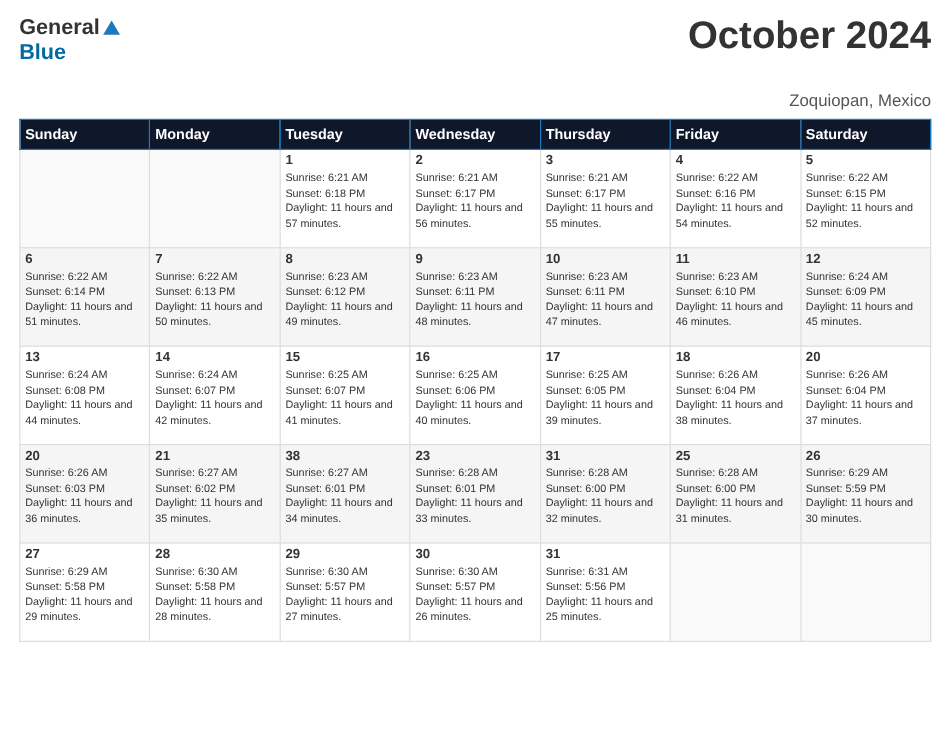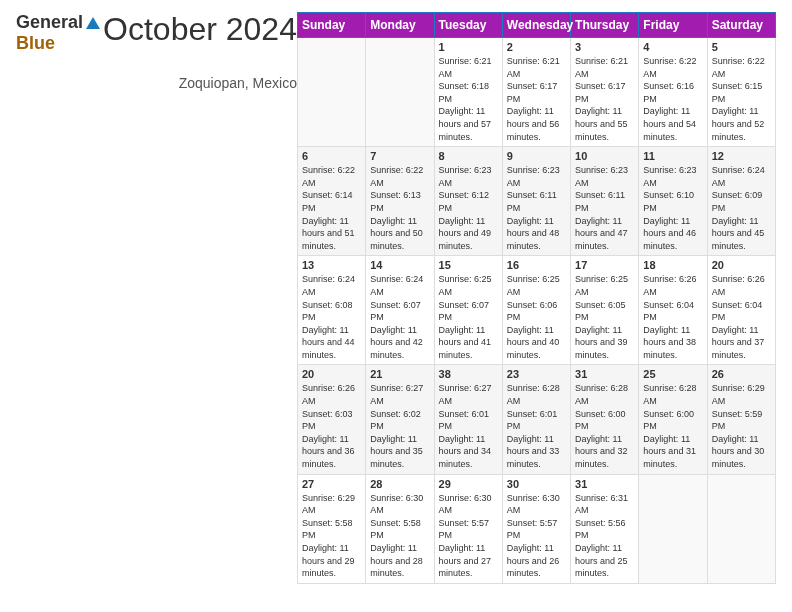--- a/index.html
+++ b/index.html
@@ -8,55 +8,55 @@
       background: #fff;
       width: 792px;
       height: 612px;
       overflow: hidden;
     }
     .page {
       width: 792px;
       height: 432px;
       padding: 12px 16px 10px 16px;
       display: flex;
-      flex-direction: row;
+      flex-direction: column;
     }
     .header {
       display: flex;
       justify-content: space-between;
       align-items: flex-start;
       margin-bottom: 8px;
     }
     .logo {
       display: flex;
       align-items: center;
     }
     .title-block {
       text-align: right;
     }
     .month-title {
       font-size: 32px;
-      font-weight: normal;
+      font-weight: bold;
       color: #333;
       line-height: 1.1;
     }
     .location {
       font-size: 14px;
       color: #555;
       margin-top: 28px;
     }
     .calendar {
       flex: 1;
       border: 1px solid #ccc;
       border-collapse: collapse;
       width: 100%;
       table-layout: fixed;
     }
     .calendar th {
-      background-color: #a21caf;
+      background-color: #0f172a;
       color: #fff;
       font-size: 12px;
       font-weight: bold;
       padding: 5px 4px;
       text-align: left;
       border: 1px solid #1a7abf;
     }
     .calendar td {
       vertical-align: top;
       border: 1px solid #ddd;
@@ -89,21 +89,21 @@
 </head>
 <body>
 
 <div class="page">
   <div class="header">
     <div class="logo">
       <div>
         <span style="font-size:18px;font-weight:bold;color:#333;">General</span><svg width="18" height="18" viewBox="0 0 18 18" style="vertical-align:middle;margin:0 1px;">
             <polygon points="9,2 16,14 2,14" fill="#1a7abf"></polygon>
           </svg><br>
-        <span style="font-size:18px;font-weight:bold;color:#a16207;">Blue</span>
+        <span style="font-size:18px;font-weight:bold;color:#0369a1;">Blue</span>
       </div>
     </div>
     <div class="title-block">
       <div class="month-title">October 2024</div>
       <div class="location">Zoquiopan, Mexico</div>
     </div>
   </div>
 
   <table class="calendar">
     <thead>

